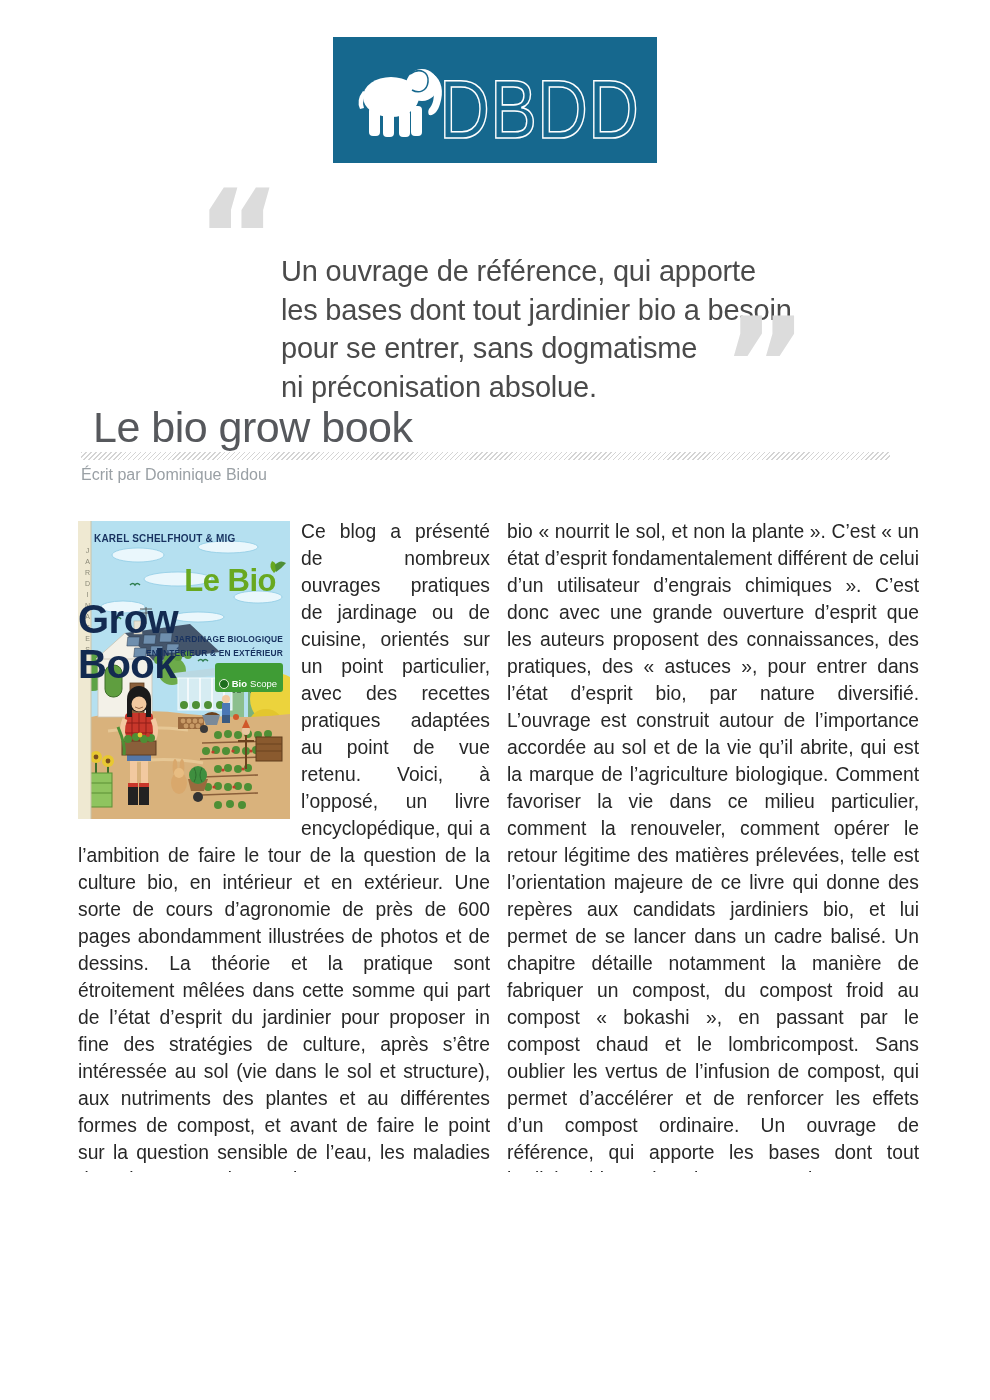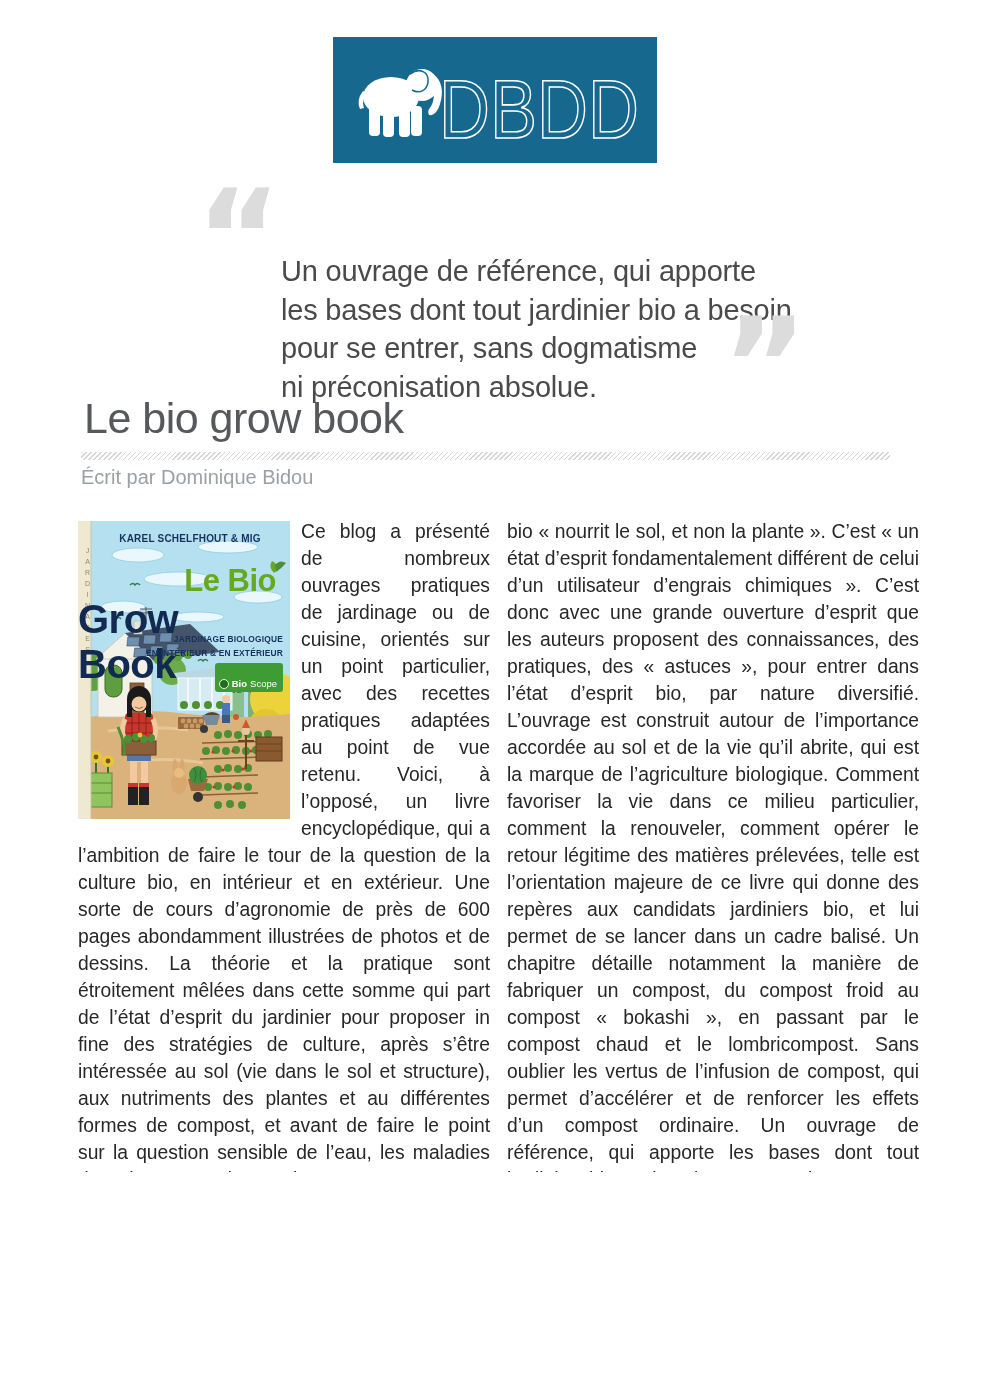--- a/index.html
+++ b/index.html
@@ -22,29 +22,29 @@
   }
   .qmark.open  { left:196px; top:172px; }
   .qmark.close { left:722px; top:300px; }
   .quote-text {
     position:absolute; left:281px; top:212px; width:540px;
     font-size:29px; line-height:38.5px; color:#4a4a4a; letter-spacing:-0.2px;margin-top:40px;
   }
 
   
   .article-title {
-    position:absolute; left:80px; top:390px; margin:4px;
+    position:absolute; left:80px; top:390px; margin:13px;
     font-size:43px; font-weight:normal; color:#56585c; letter-spacing:-0.5px;
   }
   .divider {
     position:absolute; left:81px; top:452px; width:809px; height:8px;
     background:repeating-linear-gradient(135deg,#d4d4d4 0 1px,#ffffff 1px 3.5px);
   }
   .byline {
-    position:absolute; left:81px; top:466px; font-size:20px; color:#9aa0a5;text-align:center;
+    position:absolute; left:81px; top:466px; font-size:16px; color:#9aa0a5;text-align:center;
   }
 
   
   .content {
     position:absolute; left:78px; top:518px; width:841px;
     display:flex; gap:17px;
   }
   .col { width:412px; }
   .body-text {
     margin:0; font-size:19.3px; line-height:27px; text-align:justify;
@@ -56,21 +56,21 @@
     float:left; width:212px; height:298px; margin:3px 11px 5px 0;
     position:relative; overflow:hidden;
   }
   .book-cover svg { position:absolute; left:0; top:0; }
   .cover-spine {
     position:absolute; left:1px; top:26px; width:12px;
     writing-mode:vertical-rl; text-orientation:upright;
     font-size:7px; letter-spacing:4px; color:#8a8876; text-align:left;
   }
   .cover-authors {
-    position:absolute; top:12px; left:16px; right:4px; text-align:center;
+    position:absolute; top:12px; left:16px; right:4px; text-align:left;
     font-size:10px; font-weight:bold; color:#17315f; letter-spacing:0.2px;
   }
   .cover-title-green {
     position:absolute; top:42px; right:14px;
     font-size:31px; font-weight:bold; color:#68a81f; letter-spacing:-0.5px;
   }
   .cover-title-dark {
     position:absolute; top:76px; right:7px;
     font-size:40px; font-weight:bold; color:#132a50; letter-spacing:-0.5px;
   }

